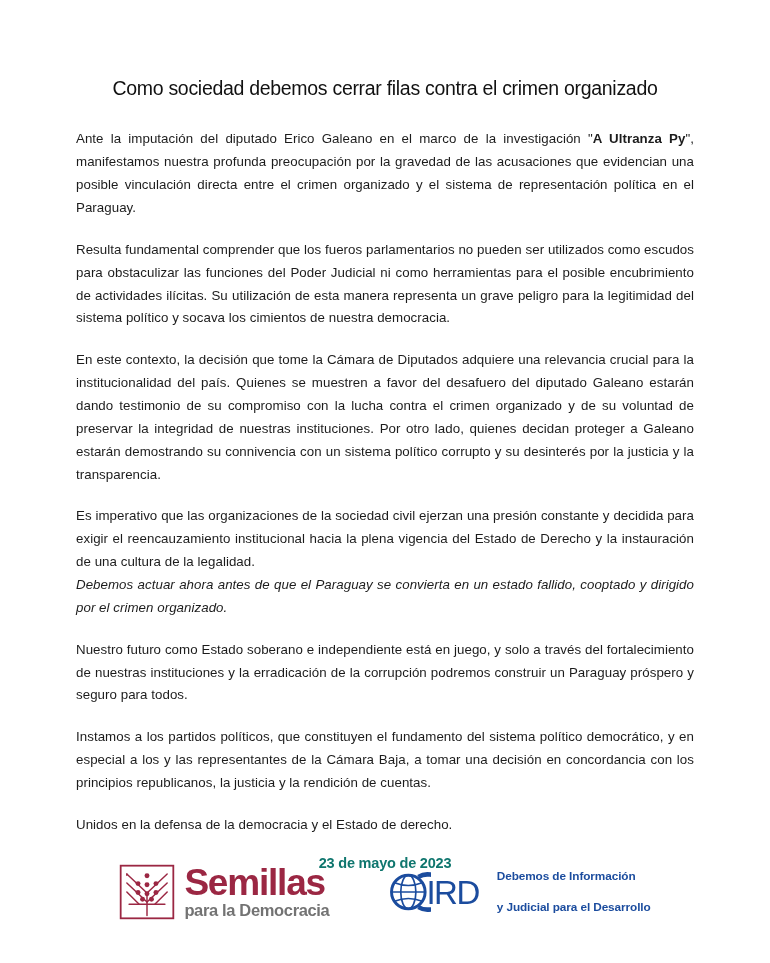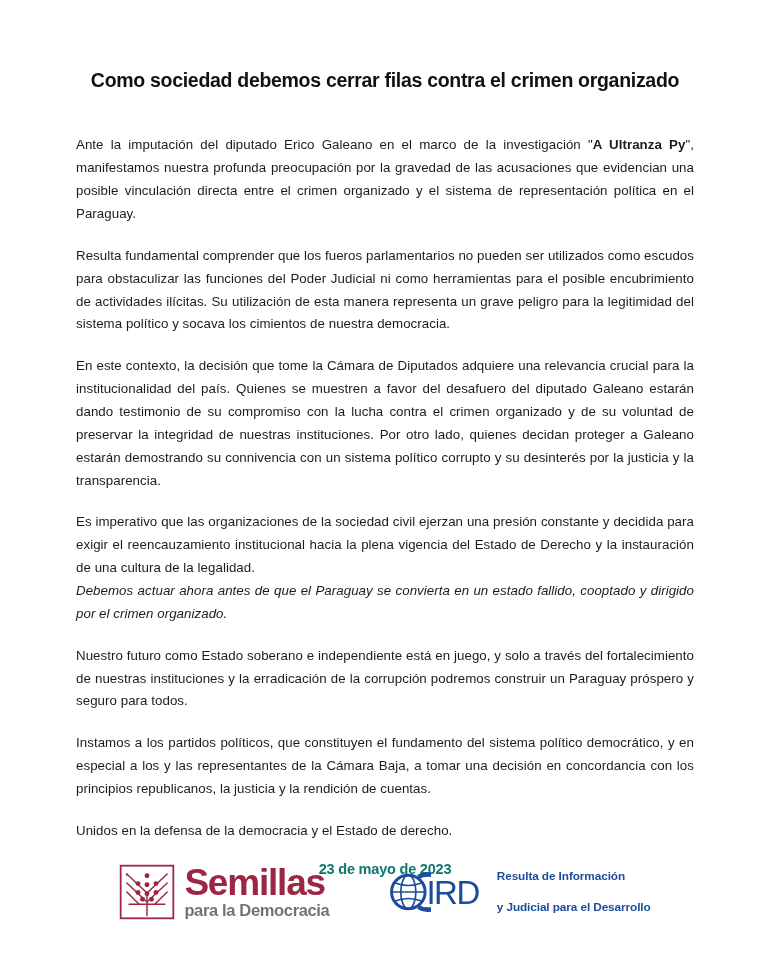--- a/index.html
+++ b/index.html
@@ -26,33 +26,33 @@
 
   .page-inner {
     position: absolute;
     left: 76px;
     top: 0;
     width: 618px;
   }
 
   
   .doc-title {
-    margin: 0;
+    margin: 8px;
     padding-top: 68px;
     text-align: center;
     font-size: 19.5px;
-    font-weight: bold;
+    font-weight: normal;
     letter-spacing: -0.3px;
     color: #111111;
     line-height: 1.25;
   }
 
   
   .body-copy {
-    margin-top: 42px;
+    margin-top: 28px;
   }
 
   .para {
     margin: 0 0 19px 0;
     font-size: 13.3px;
     line-height: 1.72;
     text-align: justify;
     text-justify: inter-word;
     color: #1c1c1c;
     letter-spacing: 0.05px;
@@ -250,20 +250,20 @@
             <ellipse cx="46" cy="50" rx="18" ry="40"></ellipse>
             <line x1="6" y1="50" x2="86" y2="50"></line>
             <path d="M13 28 Q46 41 79 28"></path>
             <path d="M13 72 Q46 59 79 72"></path>
           </g>
           <path d="M70 14 A42 42 0 1 1 70 86" fill="none" stroke="#1B4C9E" stroke-width="11"></path>
         </svg>
         <span class="ird-letters">IRD</span>
       </div>
       <div class="ird-tagline">
-        <div>Resulta de Información</div>
+        <div>Debemos de Información</div>
         <div>y Judicial para el Desarrollo</div>
       </div>
     </div>
 
   </div>
 
 </div>
 
 </body></html>

